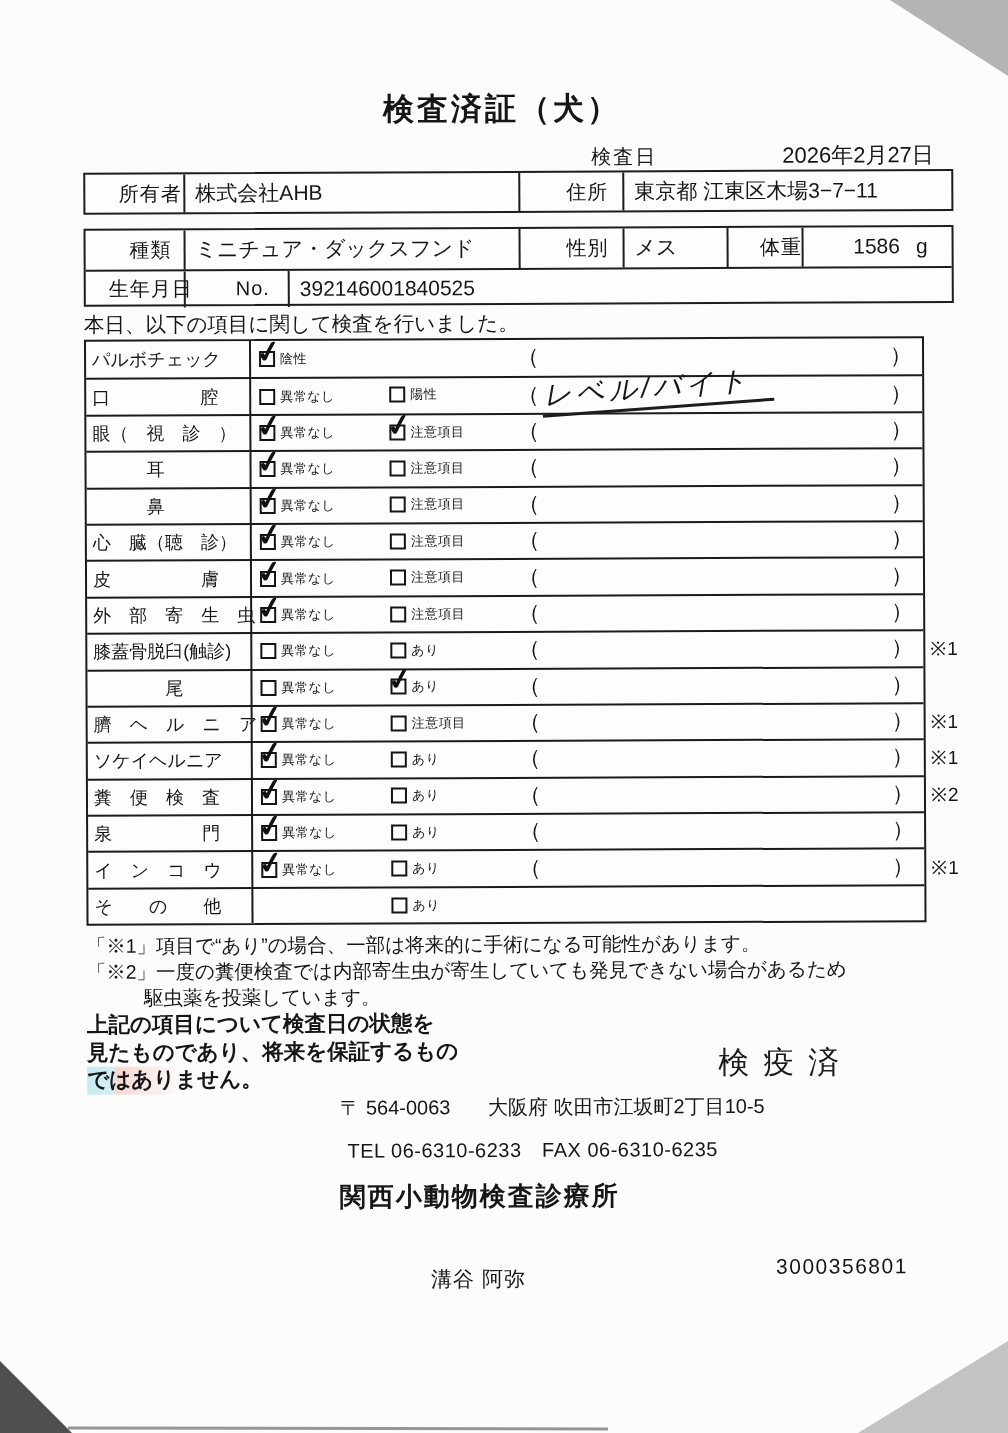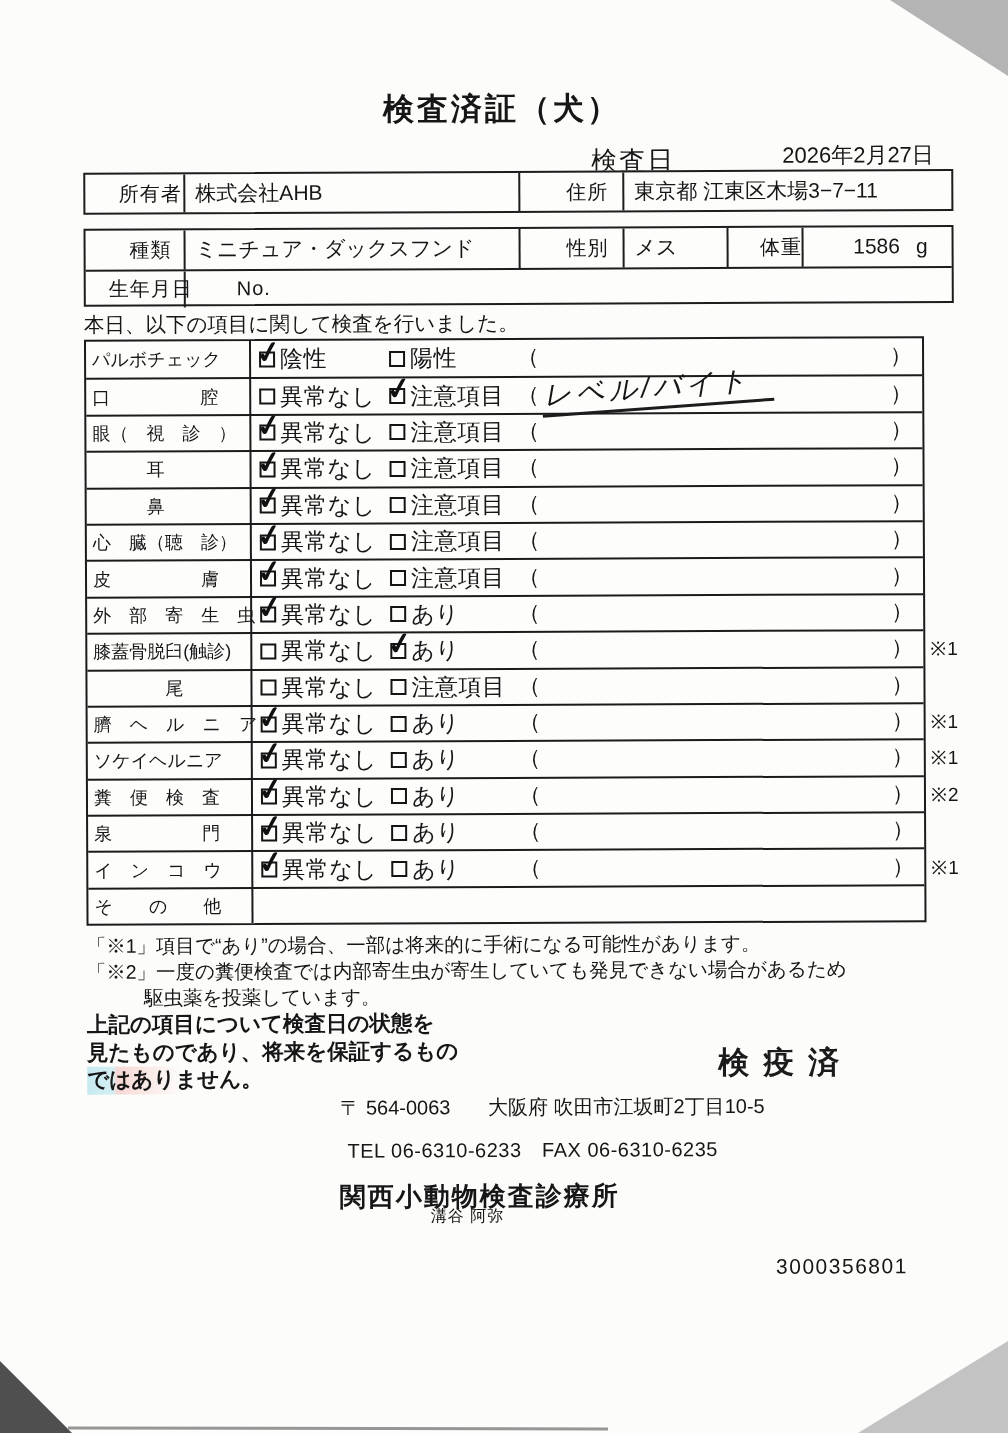--- a/index.html
+++ b/index.html
@@ -7,21 +7,21 @@
   body {
     width:1008px; height:1433px; position:relative; overflow:hidden;
     background:#fcfcfa; color:#161616;
     font-family:"Liberation Sans", sans-serif;
   }
   .page { position:absolute; inset:0; transform:rotate(-0.25deg); transform-origin:50% 40%; }
 
   .title { position:absolute; left:0; right:0; top:88px; text-align:center;
            font-size:31px; font-weight:600; letter-spacing:3px; }
 
-  .date-label { position:absolute; left:593px; top:144px; font-size:26px; letter-spacing:2px; }
+  .date-label { position:absolute; left:593px; top:144px; font-size:20px; letter-spacing:2px; }
   .date-value { position:absolute; left:784px; top:142px; font-size:22px; }
 
   .tbl { position:absolute; left:85px; width:870px; border:2.5px solid #1d1d1d; background:#fdfdfc; }
   .owner-tbl { top:171px; height:42px; display:flex; }
   .info-tbl  { top:227px; height:78px; }
   .trow { display:flex; height:38.5px; }
   .trow + .trow { border-top:2px solid #1d1d1d; }
   .cell { display:flex; align-items:center; border-right:2px solid #1d1d1d; overflow:visible; white-space:nowrap;padding-left:32px; }
   .cell:last-child { border-right:none; }
   .head { justify-content:center; font-size:20px; letter-spacing:1px; }
@@ -37,53 +37,53 @@
   .intro { position:absolute; left:85px; top:309px; font-size:20.5px; }
 
   .checklist { position:absolute; left:85px; top:338px; width:840px; border:2.5px solid #1b1b1b; background:#fdfdfc; }
   .cl-row { display:flex; height:36.4px; position:relative; }
   .cl-row + .cl-row { border-top:2px solid #1b1b1b; }
   .cl-label { width:165px; flex:none; border-right:2px solid #1b1b1b;
               display:flex; align-items:center; padding-left:6px;
               font-size:18px; white-space:pre; }
   .cl-body { flex:1; position:relative; }
   .opt { position:absolute; top:50%; transform:translateY(-50%); display:flex; align-items:center; }
-  .o1 { left:8px; } .o2 { left:138px; }
+  .o1 { left:8px; } .o2 { left:138px;margin-top:36px; }
   .cb { width:16px; height:16px; border:2px solid #141414; margin-right:5px; position:relative; flex:none; background:#fdfdfc; }
   .check { position:absolute; left:-5px; top:-16px; font-size:30px; line-height:1;
            font-weight:600; color:#101010; transform:rotate(-9deg); }
   .check::before { content:"✓"; }
-  .opt-text { font-size:23px; letter-spacing:0.5px; }
+  .opt-text { font-size:13px; letter-spacing:0.5px; }
   .paren { position:absolute; top:50%; transform:translateY(-52%); font-size:22px; }
   .po { left:266px; } .pc { right:10px; }
   .hand-note { position:absolute; left:290px; top:-9px; font-size:28px; letter-spacing:4px;
                transform:rotate(-4deg); border-bottom:3px solid #1c1c1c;
                padding:0 22px 0 2px; z-index:3; font-style:italic; white-space:nowrap; }
   .row-mark { position:absolute; left:calc(100% + 7px); top:50%; transform:translateY(-50%);
               font-size:19px; letter-spacing:1px; white-space:nowrap; }
 
   .fn { position:absolute; font-size:19.5px; white-space:nowrap; }
   .fn1 { left:85px;  top:931px; }
   .fn2 { left:85px;  top:957px; }
   .fn3 { left:142px; top:983px; }
 
   .statement { position:absolute; left:85px; top:1010px; font-size:21.5px; font-weight:600;
                line-height:27.5px; }
   .artifact { display:inline-block;
               background:linear-gradient(90deg, rgba(110,205,225,0.38) 0px, rgba(110,205,225,0.28) 26px,
                          rgba(235,110,100,0.26) 30px, rgba(235,110,100,0.12) 62px, rgba(255,255,255,0) 95px); }
 
-  .stamp { position:absolute; left:716px; top:1043px; font-size:31px; font-weight:700;
+  .stamp { position:absolute; left:716px; top:1043px; font-size:31px; font-weight:400;
            letter-spacing:14px; color:#1b1b1b; }
 
   .addr-line { position:absolute; left:338px; top:1094px; font-size:20px; white-space:nowrap; }
   .addr-line .addr2 { margin-left:32px; }
   .tel-line { position:absolute; left:345px; top:1137px; font-size:20px; letter-spacing:0.5px; white-space:nowrap; }
   .clinic-name { position:absolute; left:337px; top:1179px; font-size:26px; font-weight:600; letter-spacing:2px; }
-  .vet-name { position:absolute; left:428px; top:1206px; font-size:16px; letter-spacing:1px; }
+  .vet-name { position:absolute; left:428px; top:1265px; font-size:21px; letter-spacing:1px; }
   .doc-num { position:absolute; left:773px; top:1256px; font-size:21px; letter-spacing:1.5px; }
 
   .corner-tr { position:absolute; top:0; right:0; width:0; height:0;
                border-right:118px solid #b4b4b4; border-bottom:76px solid transparent; }
   .corner-bl { position:absolute; bottom:0; left:0; width:0; height:0;
                border-left:72px solid #4f4f4f; border-top:72px solid transparent; }
   .corner-br { position:absolute; bottom:0; right:0; width:0; height:0;
                border-right:150px solid #c3c3c3; border-top:92px solid transparent; }
   .bottom-edge { position:absolute; bottom:3px; left:68px; width:540px; height:3px;
                  background:#969696; transform:rotate(0.12deg); }
@@ -113,20 +113,21 @@
       <div class="cell val w90">メス</div>
       <div class="cell head w65">体重</div>
       <div class="cell val wrest weight">
         <span>1586</span>
         <span class="unit">g</span>
       </div>
     </div>
     <div class="trow">
       <div class="cell head w100">生年月日</div>
       <div class="cell head w90">No.</div>
+      <div class="cell val wrest">392146001840525</div>
     </div>
   </div>
 
   <div class="intro">本日、以下の項目に関して検査を行いました。</div>
 
   <div class="checklist">
 
       <div class="cl-row">
         <div class="cl-label">パルボチェック</div>
         <div class="cl-body">

